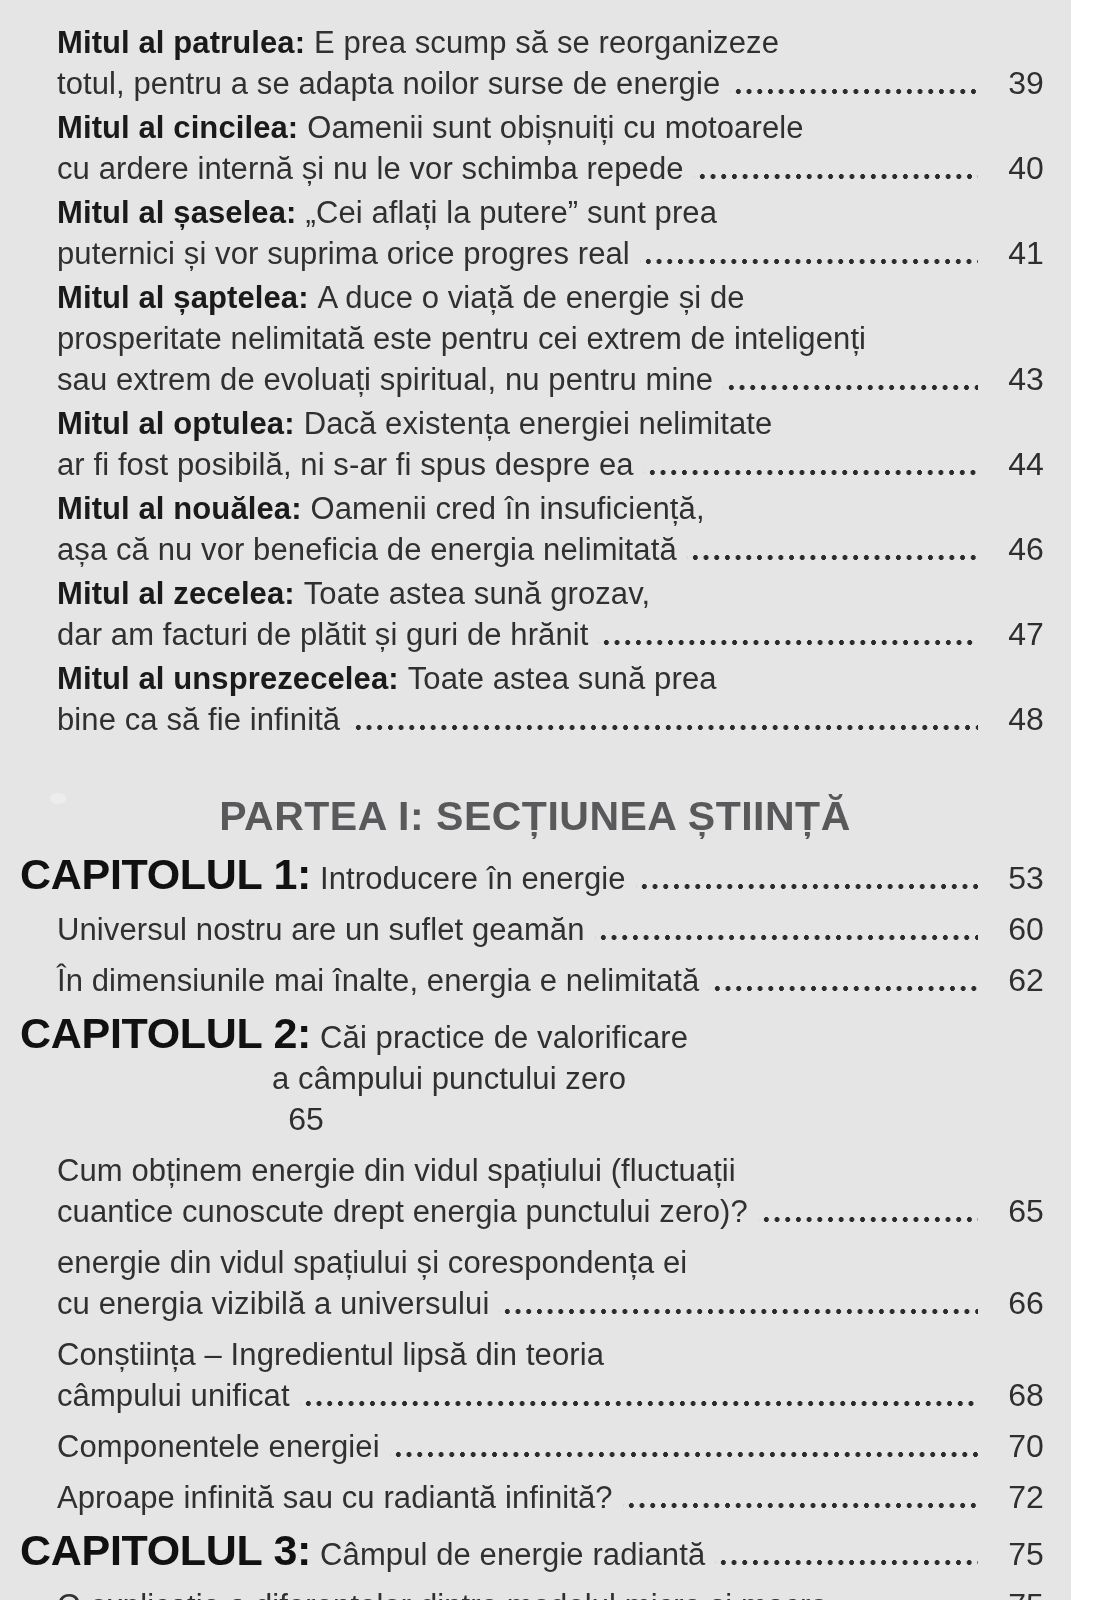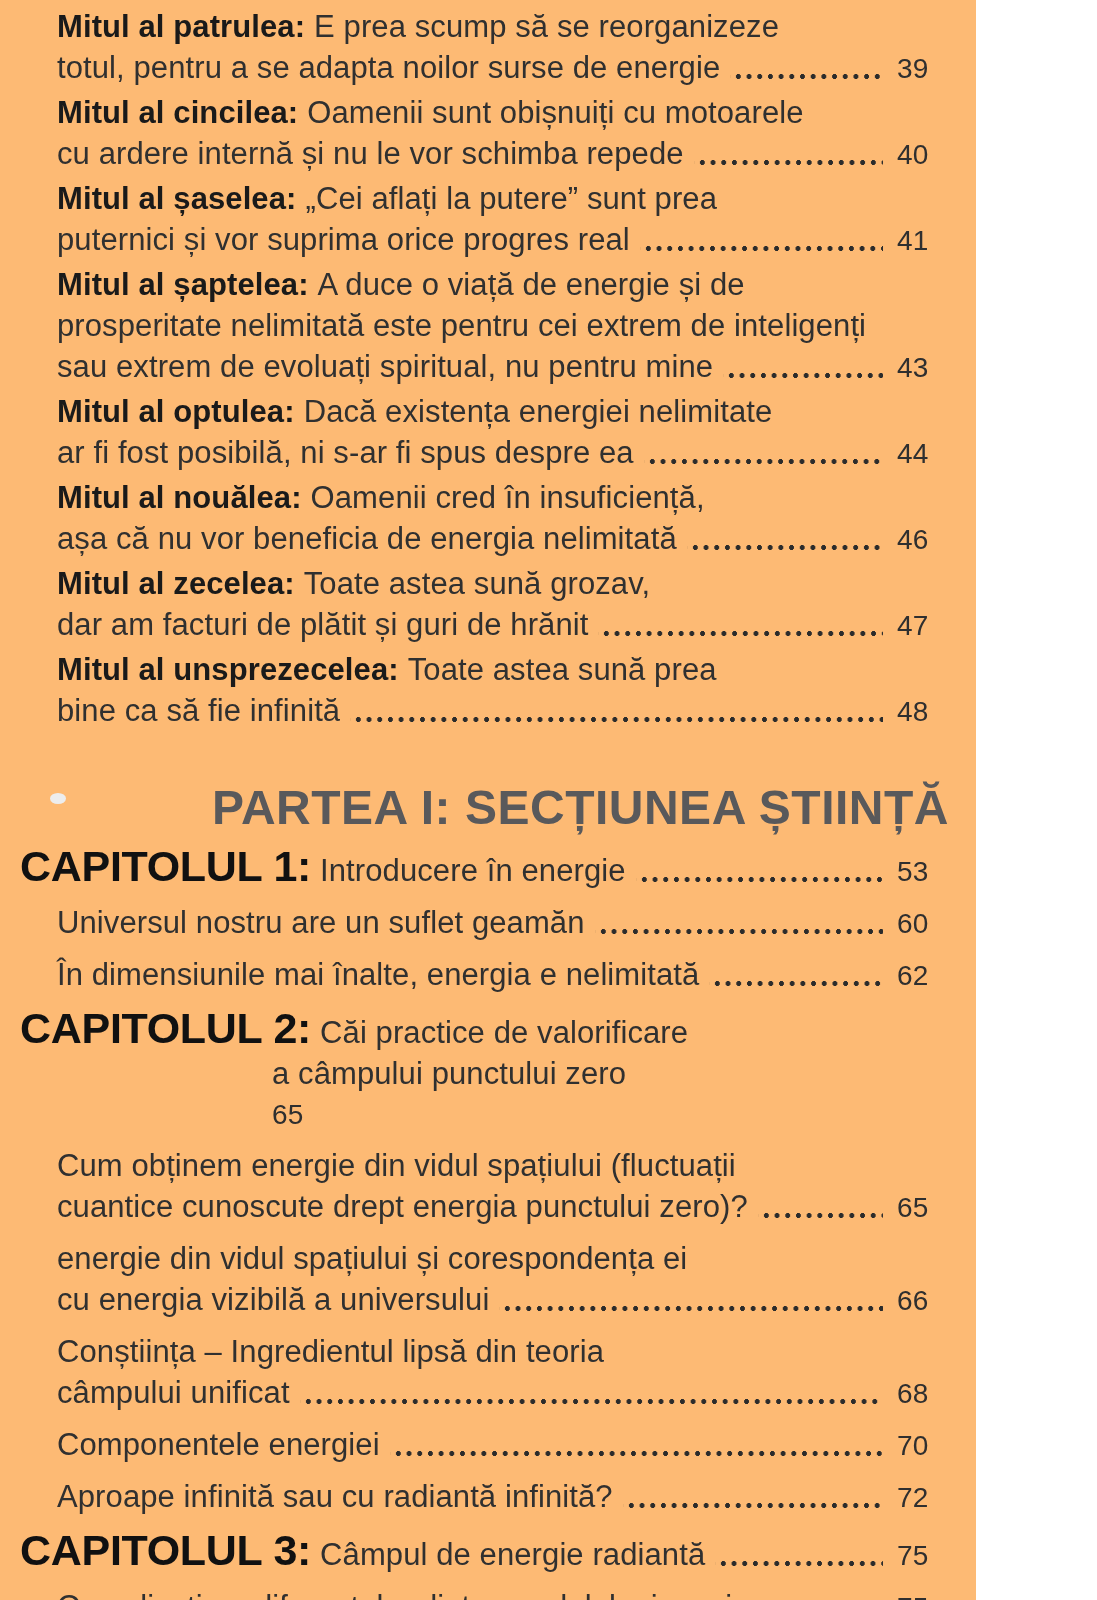--- a/index.html
+++ b/index.html
@@ -6,24 +6,24 @@
     margin: 0; padding: 0;
     background: #ffffff;
   }
   body {
     width: 1097px; height: 1600px;
     overflow: hidden;
     font-family: "Liberation Sans", "DejaVu Sans", sans-serif;
   }
   .page {
     position: relative;
-    width: 976px; height: 1600px;
+    width: 1071px; height: 1600px;
     box-sizing: border-box;
-    padding: 0 27px 0 0;
-    background: #fdba74;
+    padding: 16px 27px 0 0;
+    background: #e5e5e5;
     color: #303030;
   }
   .sec { display: block; }
   .sec-myths { padding-top: 6px; }
   .toc-entry { margin-bottom: 3px; }
   .sec-science .toc-entry { margin-bottom: 10px; }
   .sec-science .toc-entry.chapter { margin-top: 12px; }
   .toc-row {
     display: flex;
     align-items: baseline;
@@ -53,29 +53,29 @@
     align-self: stretch;
     margin: 0 14px 0 10px;
     background-image: radial-gradient(circle, #2b2b2b 2.1px, rgba(0,0,0,0) 2.6px);
     background-size: 10.7px 4.6px;
     background-repeat: repeat-x;
     background-position: 3px calc(100% - 10px);
   }
   .pagenum {
     flex: 0 0 auto;
     min-width: 52px;
-    text-align: left;
-    font-size: 28px;
+    text-align: right;
+    font-size: 32px;
     color: #2f2f2f;
   }
   .section-heading {
     margin: 50px 0 12px 0;
     padding-left: 26px;
-    text-align: right;
-    font-size: 48px;
+    text-align: center;
+    font-size: 41px;
     line-height: 52px;
     font-weight: 700;
     letter-spacing: 0.5px;
     color: #59595b;
   }
   .artifact {
     position: absolute;
     left: 50px; top: 793px;
     width: 16px; height: 11px;
     border-radius: 50%;

